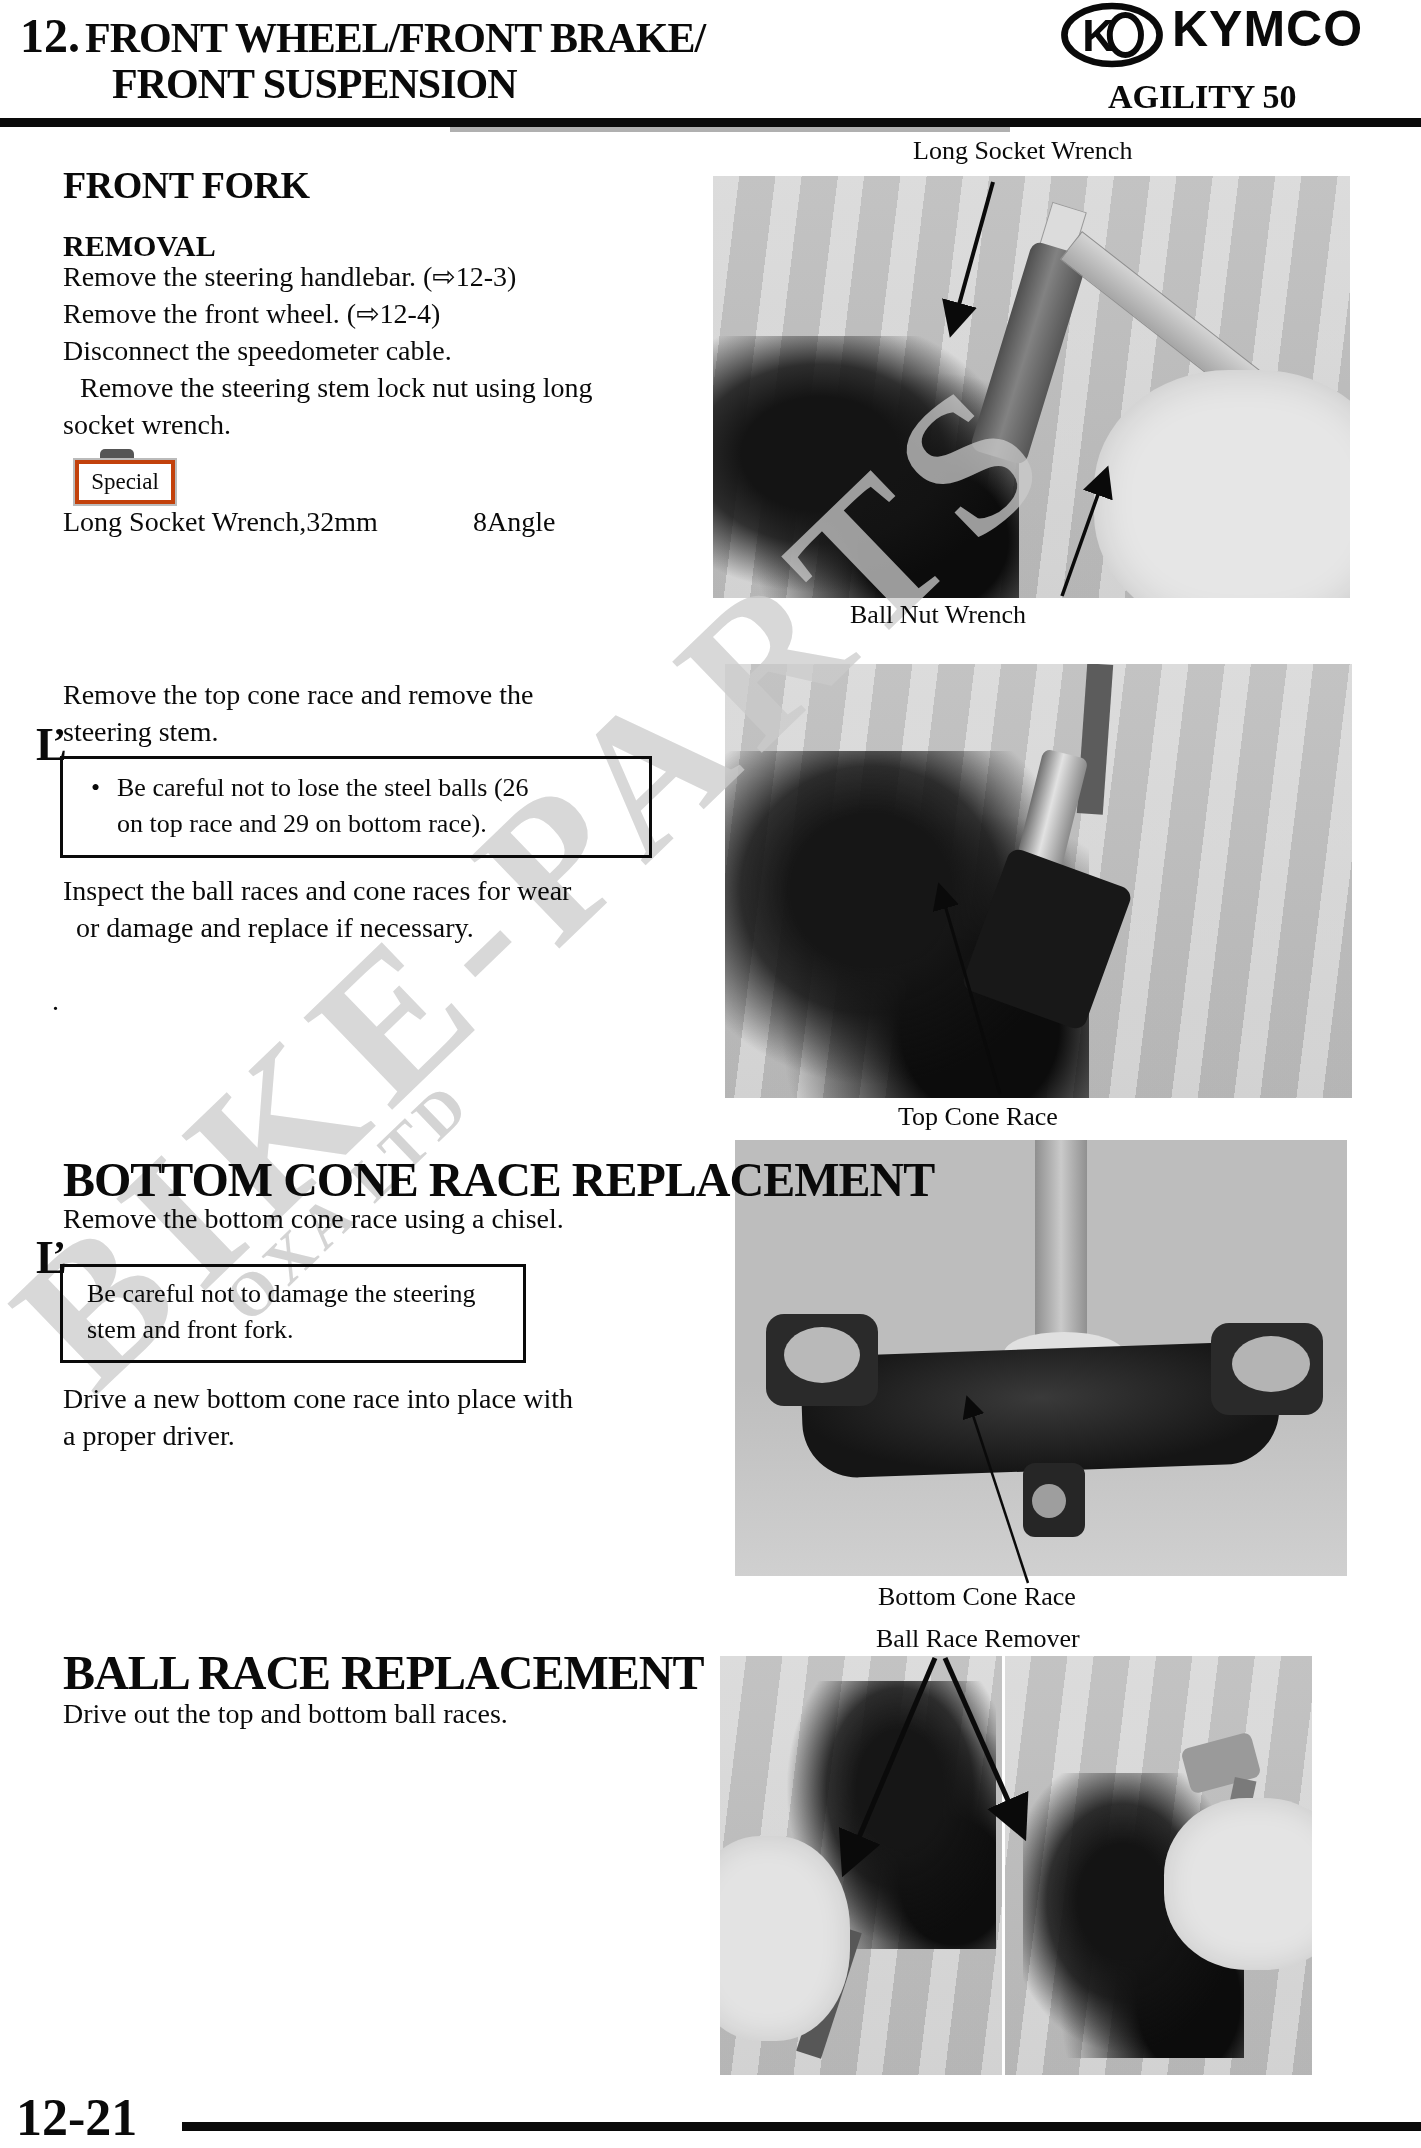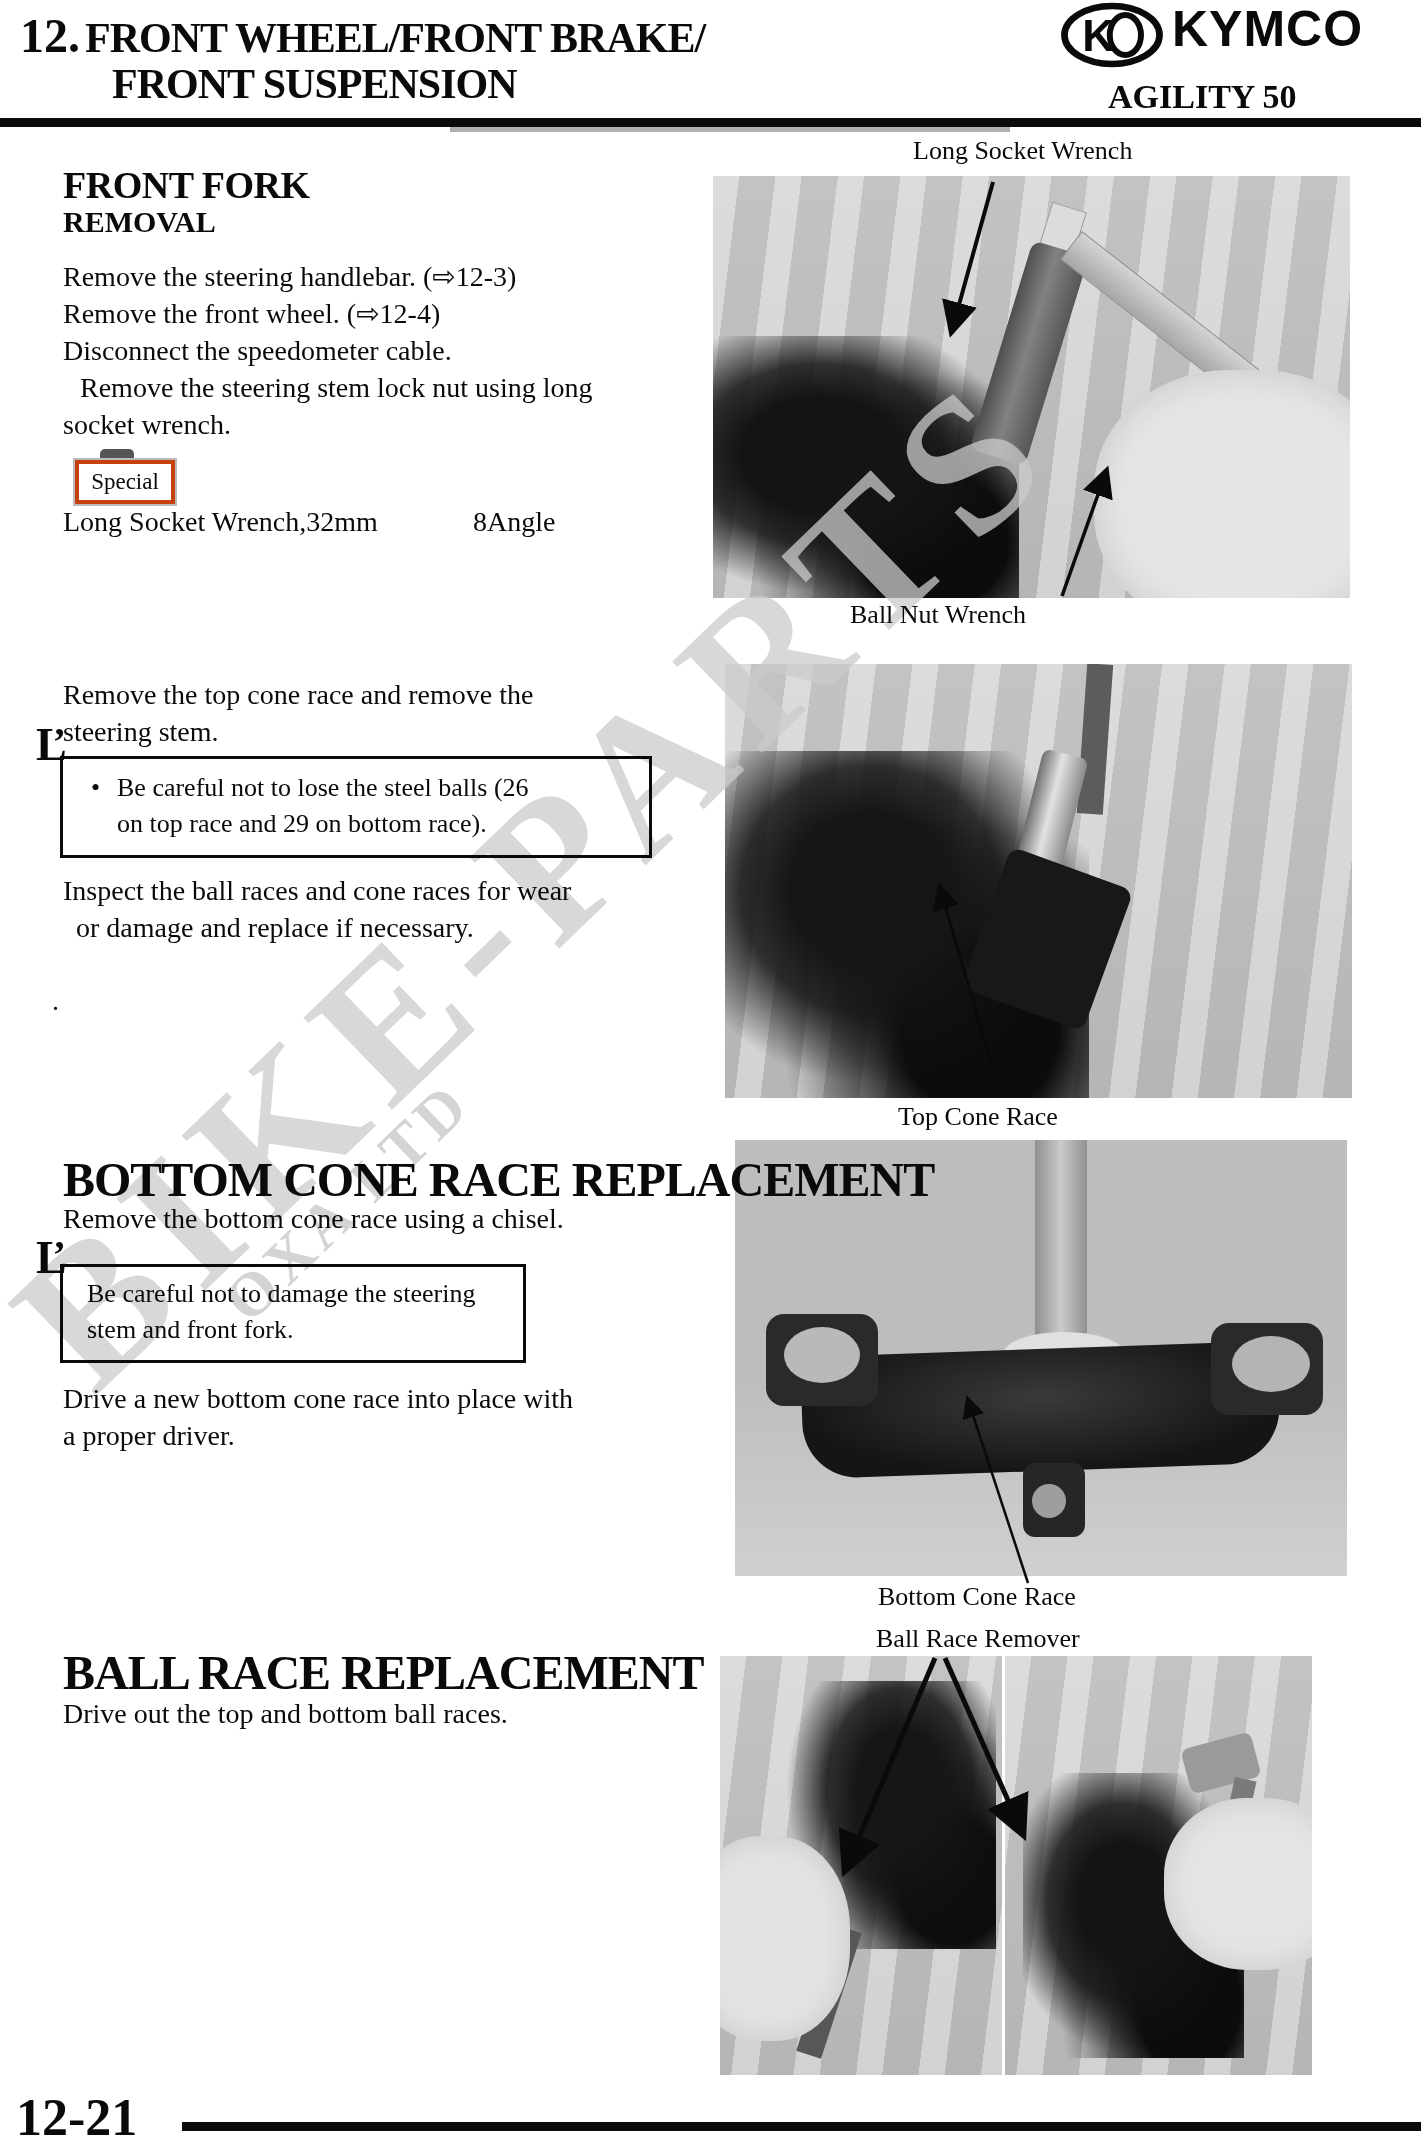--- a/index.html
+++ b/index.html
@@ -48,21 +48,21 @@
     <text x="30" y="66" font-family="Liberation Sans, sans-serif" font-size="60" font-weight="700" fill="#0a0a0a">K</text>
     <ellipse cx="88" cy="44" rx="21" ry="27" fill="#ffffff" stroke="#0a0a0a" stroke-width="8"></ellipse>
   </svg>
   <div class="brand-text">KYMCO</div>
   <div class="txt" style="left:1108px;top:78px;font-size:34px;font-weight:700;">AGILITY 50</div>
 
   <div class="rule" style="left:0;top:118px;width:1421px;height:9px;"></div>
   <div class="abs" style="left:450px;top:127px;width:560px;height:5px;background:#b0b0b0;z-index:3;"></div>
 
   <div class="txt h1" style="left:63px;top:163px;">FRONT FORK</div>
-  <div class="txt h2" style="left:63px;top:205px;">REMOVAL</div>
+  <div class="txt h2" style="left:63px;top:229px;">REMOVAL</div>
 
   <div class="txt body-line" style="left:63px;top:258px;">Remove the steering handlebar. (⇨12-3)</div>
   <div class="txt body-line" style="left:63px;top:295px;">Remove the front wheel. (⇨12-4)</div>
   <div class="txt body-line" style="left:63px;top:332px;">Disconnect the speedometer cable.</div>
   <div class="txt body-line" style="left:63px;top:369px;margin-left:17px;">Remove the steering stem lock nut using long</div>
   <div class="txt body-line" style="left:63px;top:406px;">socket wrench.</div>
 
   <div class="special-handle"></div>
   <div class="special-box">
     <span style="font-size:23px;">Special</span>

